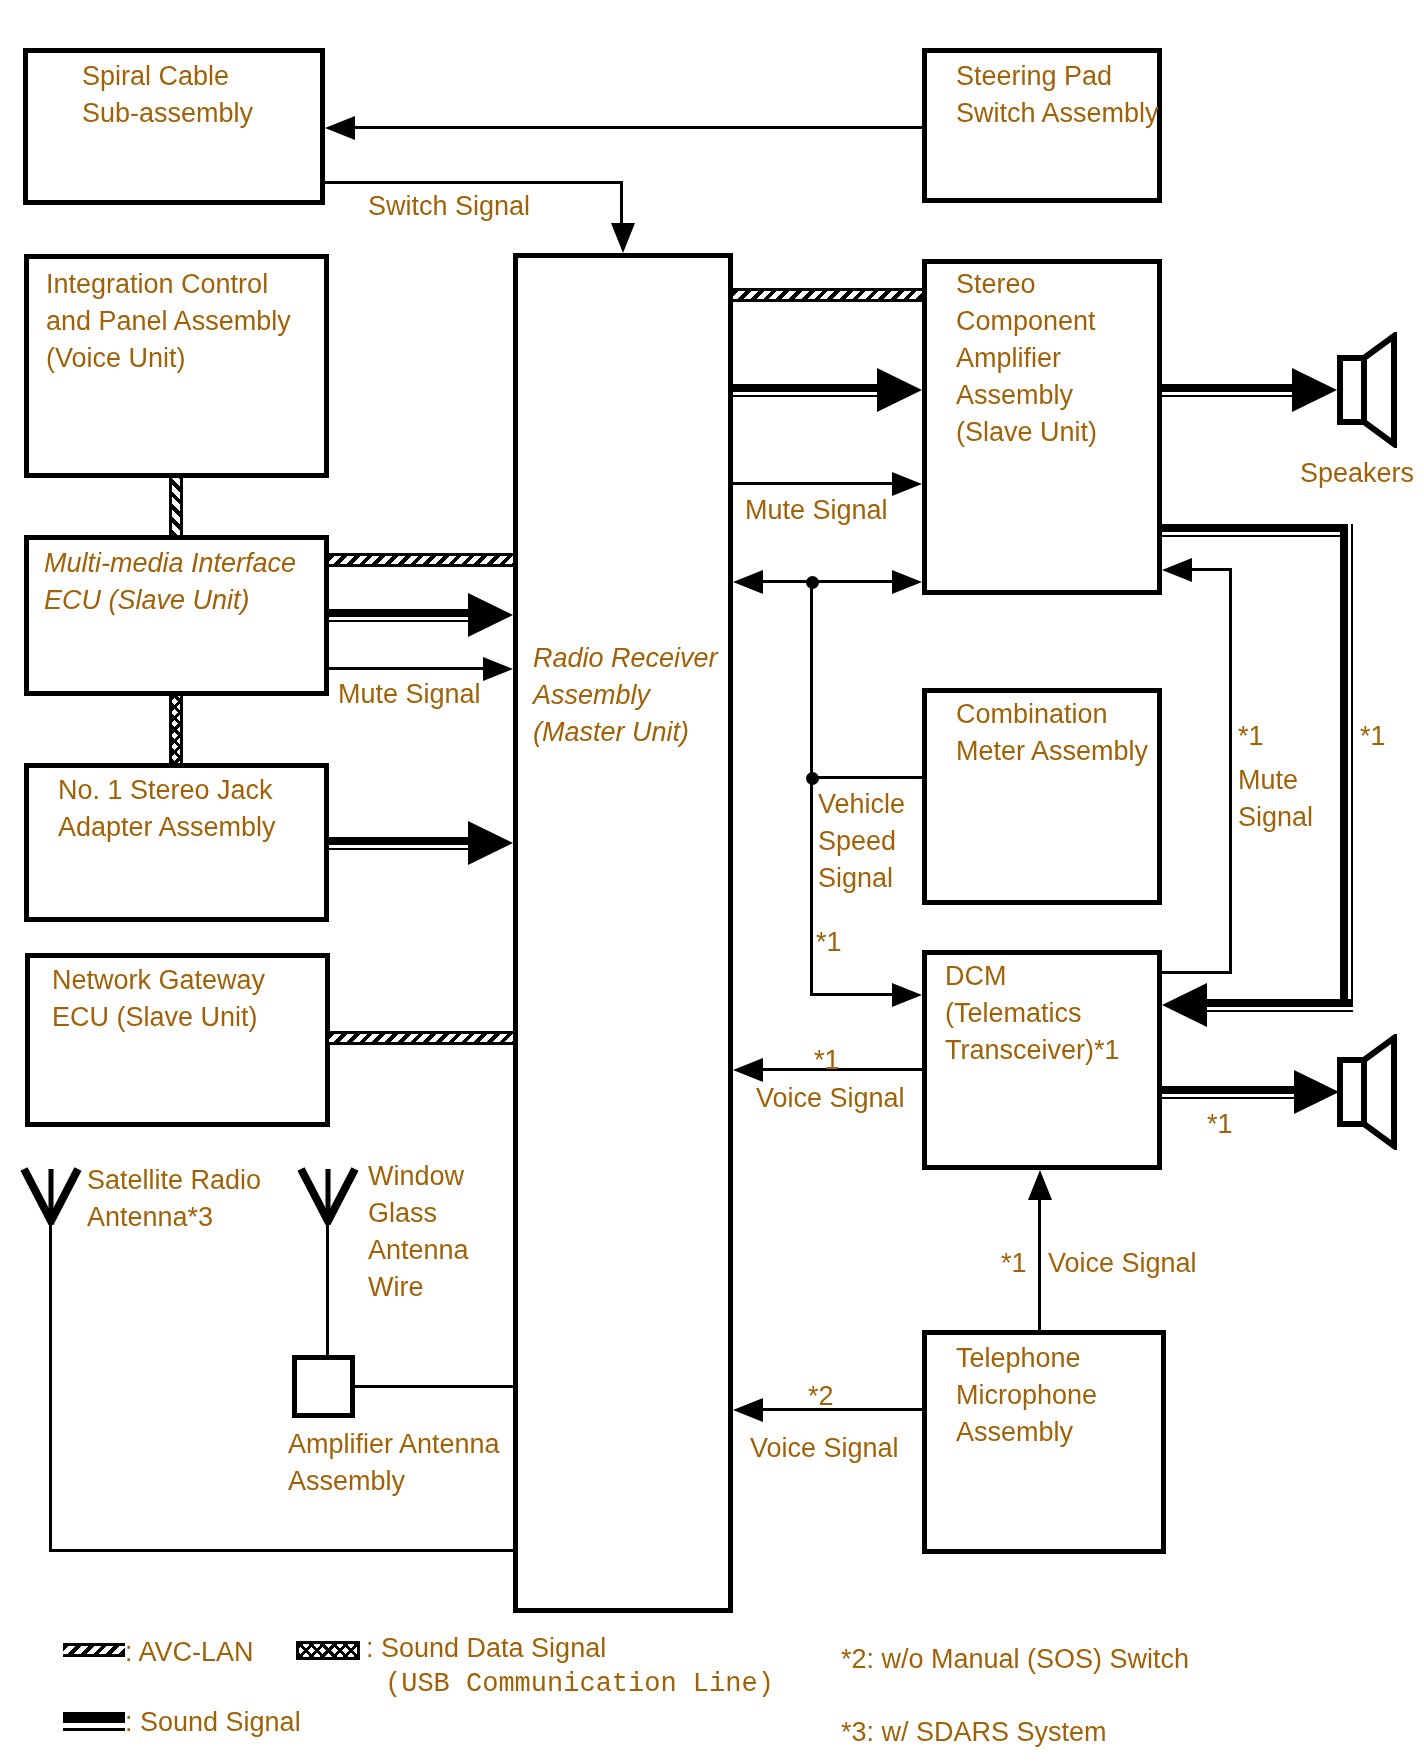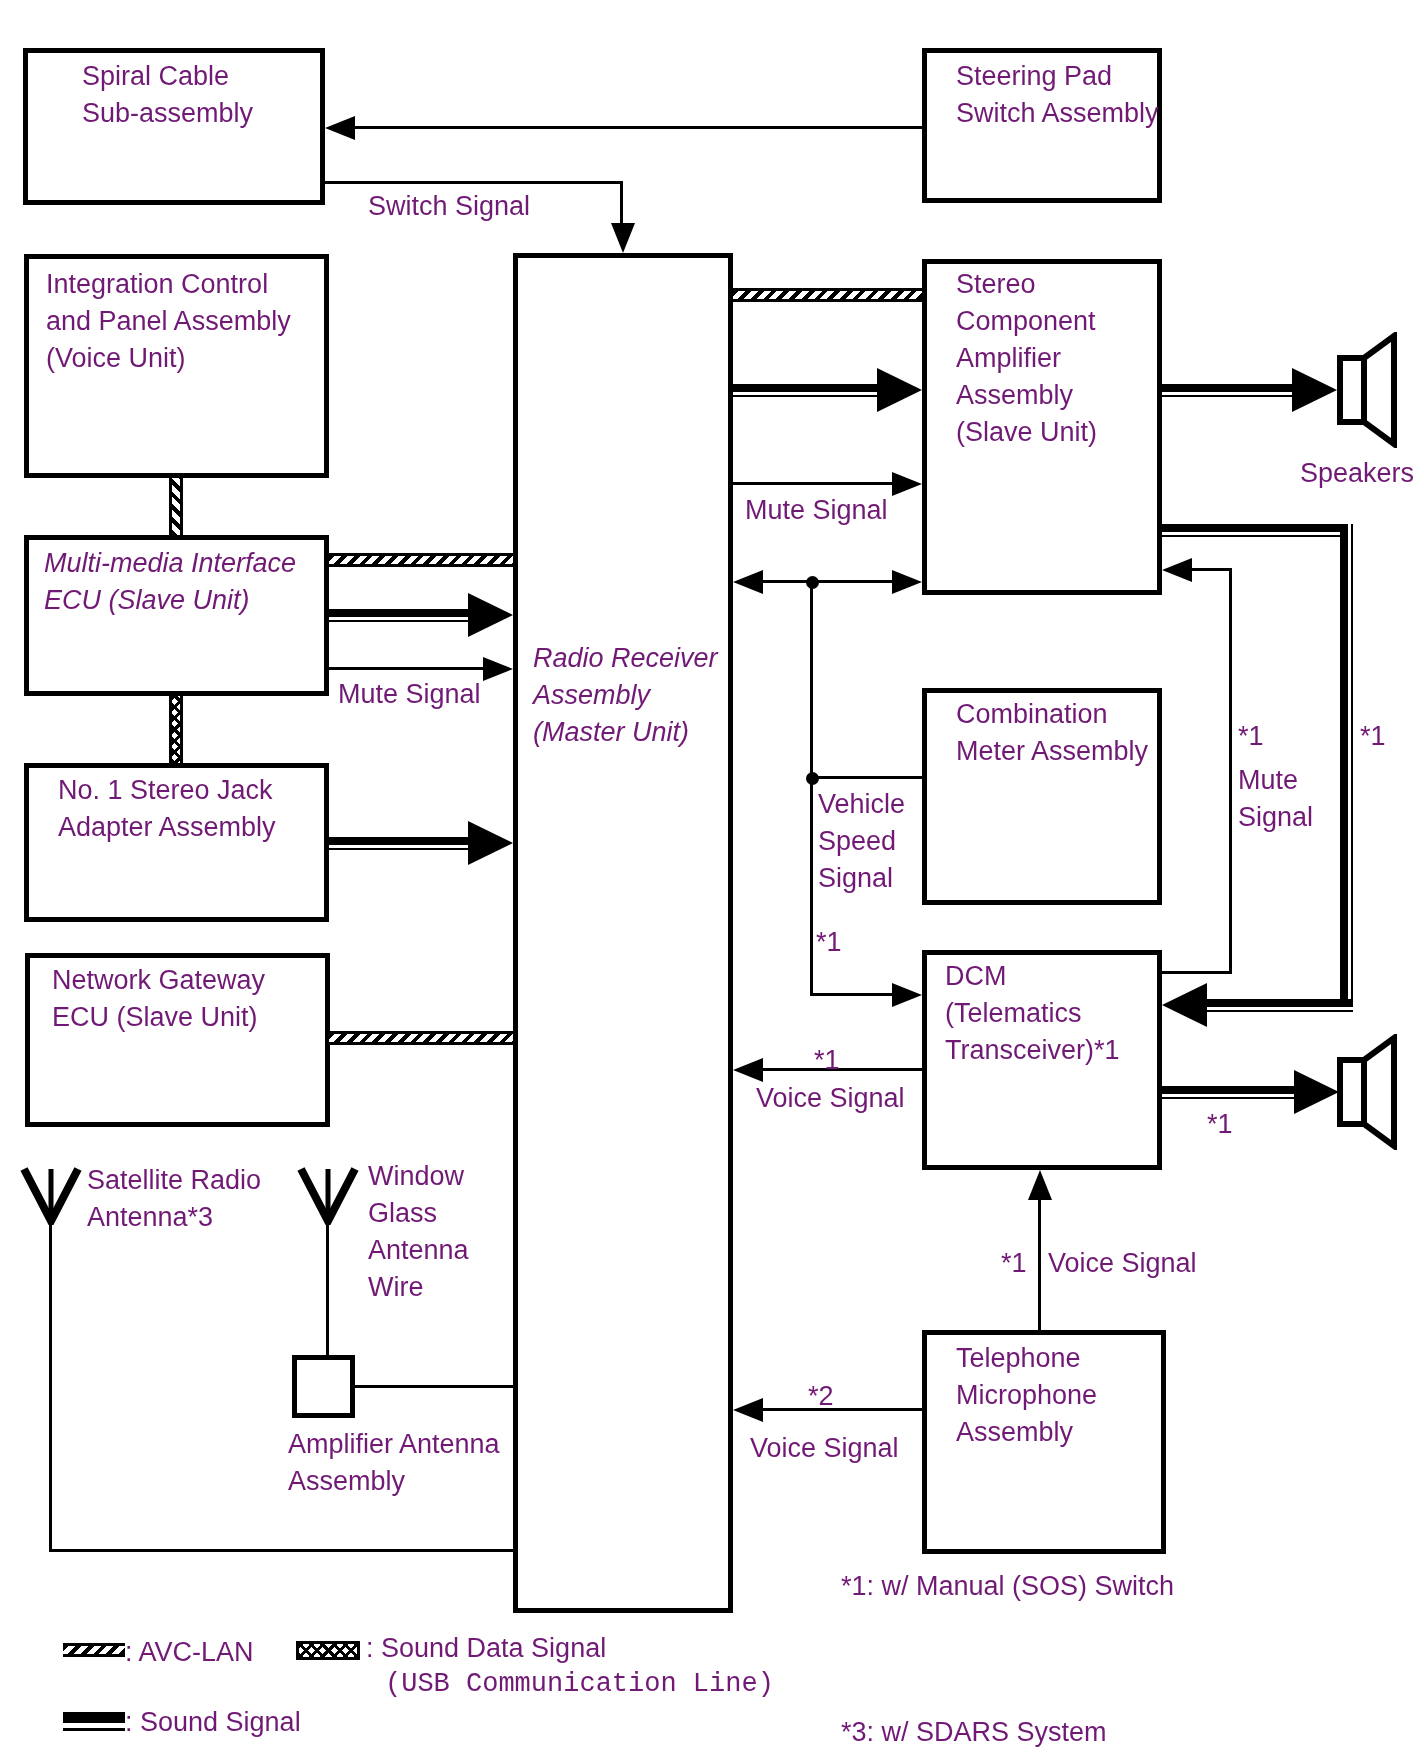--- a/index.html
+++ b/index.html
@@ -1,17 +1,17 @@
 <!DOCTYPE html>
 <html><head>
 <meta charset="utf-8">
 <style>
   html,body{margin:0;padding:0;background:#fff;}
   #canvas{position:relative;width:1424px;height:1763px;background:#fff;
-          font-family:"Liberation Sans",sans-serif;color:#701a75;overflow:hidden;}
+          font-family:"Liberation Sans",sans-serif;color:#a16207;overflow:hidden;}
   .box{position:absolute;box-sizing:border-box;border:5px solid #000;background:#fff;}
   .lbl{position:absolute;font-size:27px;line-height:37px;white-space:pre-line;}
   .hl{position:absolute;height:3px;background:#000;}
   .vl{position:absolute;width:3px;background:#000;}
   .avch{position:absolute;height:14px;box-sizing:border-box;border-top:3px solid #000;border-bottom:3px solid #000;
         background:repeating-linear-gradient(135deg,#000 0 4px,#fff 4px 9px);}
   .avcv{position:absolute;width:14px;box-sizing:border-box;border-left:3px solid #000;border-right:3px solid #000;
         background:repeating-linear-gradient(45deg,#000 0 4px,#fff 4px 9px);}
   .usbv{position:absolute;width:14px;box-sizing:border-box;border-left:3px solid #000;border-right:3px solid #000;background-color:#fff;
         background-image:repeating-linear-gradient(45deg,#000 0 3px,rgba(0,0,0,0) 3px 8px),repeating-linear-gradient(135deg,#000 0 3px,rgba(0,0,0,0) 3px 8px);}
@@ -210,16 +210,16 @@
   <div class="avch" style="left:63px;top:1643px;width:62px;"></div>
   <div class="lbl" style="left:125px;top:1634px;">: AVC-LAN</div>
 
   <div class="usbsw" style="left:296px;top:1641px;width:64px;height:19px;"></div>
   <div class="lbl" style="left:366px;top:1630px;">: Sound Data Signal</div>
   <div class="lbl" style="left:385px;top:1666px;font-family:Liberation Mono, monospace;">(USB Communication Line)</div>
 
   <div class="sndsw" style="left:63px;top:1712px;width:62px;"></div>
   <div class="lbl" style="left:125px;top:1704px;">: Sound Signal</div>
 
-  <div class="lbl" style="left:841px;top:1568px;">*1: w/ Manual (SOS) Switch</div>
+  <div class="lbl" style="left:841px;top:1641px;">*2: w/o Manual (SOS) Switch</div>
   <div class="lbl" style="left:841px;top:1714px;">*3: w/ SDARS System</div>
 
 </div>
 
 </body></html>

